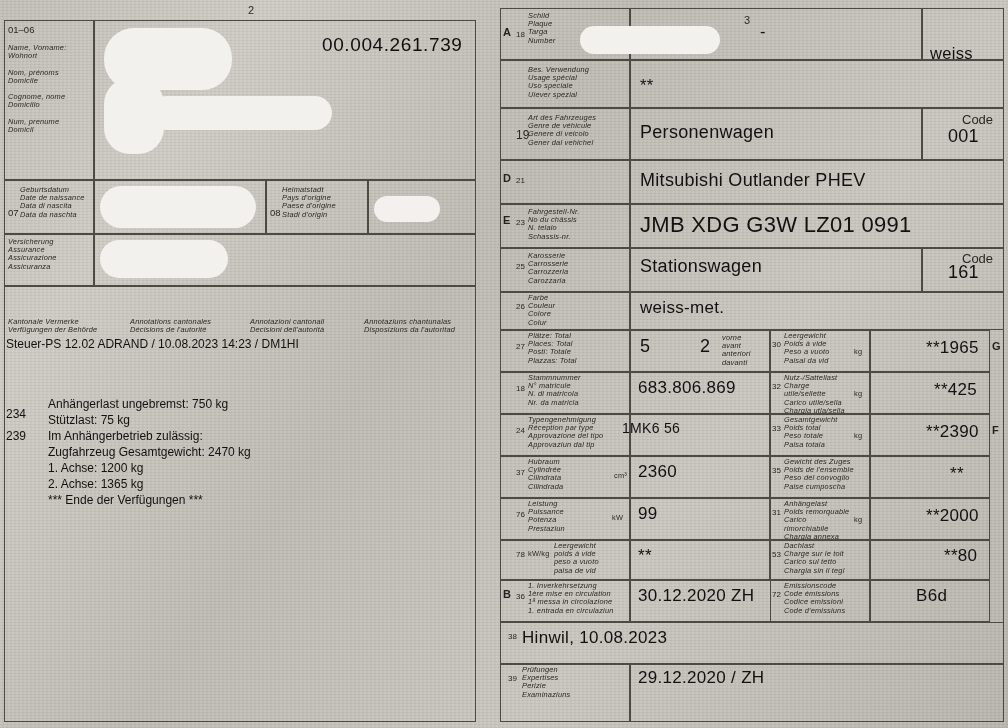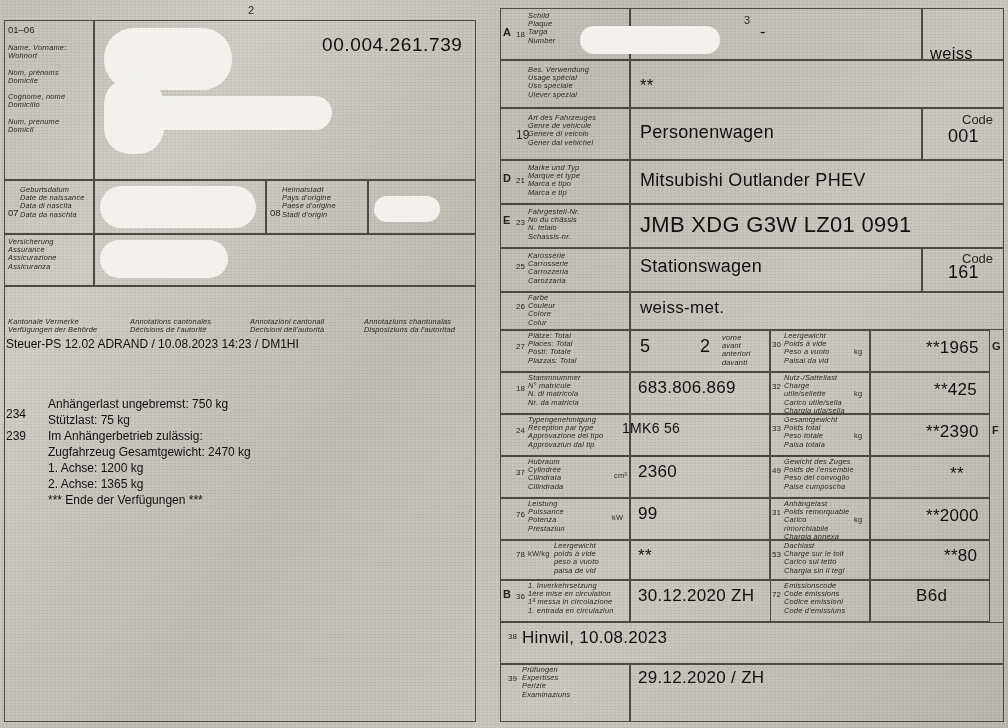--- a/index.html
+++ b/index.html
@@ -144,24 +144,20 @@
 Gener dal vehichel</div>
   <div class="bx" style="left:630px;top:108px;width:292px;height:52px;"></div>
   <div class="val" style="left:640px;top:122px;font-size:18px;">Personenwagen</div>
   <div class="bx" style="left:922px;top:108px;width:82px;height:52px;"></div>
   <div class="code" style="left:962px;top:112px;">Code</div>
   <div class="val" style="left:948px;top:126px;font-size:18px;">001</div>
 
   <div class="bx" style="left:500px;top:160px;width:130px;height:44px;"></div>
   <div class="letter" style="left:503px;top:172px;">D</div>
   <div class="num" style="left:516px;top:176px;font-size:8px;">21</div>
-  <div class="lbl it" style="left:528px;top:164px;width:98px;white-space:pre-line;">Marke und Typ
-Marque et type
-Marca e tipo
-Marca e tip</div>
   <div class="bx" style="left:630px;top:160px;width:374px;height:44px;"></div>
   <div class="val" style="left:640px;top:170px;font-size:18px;">Mitsubishi Outlander PHEV</div>
 
   <div class="bx" style="left:500px;top:204px;width:130px;height:44px;"></div>
   <div class="letter" style="left:503px;top:214px;">E</div>
   <div class="num" style="left:516px;top:218px;font-size:8px;">23</div>
   <div class="lbl it" style="left:528px;top:208px;width:98px;white-space:pre-line;">Fahrgestell-Nr.
 No du châssis
 N. telaio
 Schassis-nr.</div>
@@ -253,21 +249,21 @@
   <div class="bx" style="left:500px;top:456px;width:130px;height:42px;"></div>
   <div class="num" style="left:516px;top:468px;font-size:8px;">37</div>
   <div class="lbl it" style="left:528px;top:458px;width:86px;white-space:pre-line;">Hubraum
 Cylindrée
 Cilindrata
 Cilindrada</div>
   <div class="lbl" style="left:614px;top:472px;">cm³</div>
   <div class="bx" style="left:630px;top:456px;width:140px;height:42px;"></div>
   <div class="val" style="left:638px;top:462px;font-size:17px;">2360</div>
   <div class="bx" style="left:770px;top:456px;width:100px;height:42px;"></div>
-  <div class="num" style="left:772px;top:466px;font-size:8px;">49</div>
+  <div class="num" style="left:772px;top:466px;font-size:8px;">35</div>
   <div class="lbl it" style="left:784px;top:458px;width:76px;white-space:pre-line;">Gewicht des Zuges
 Poids de l'ensemble
 Peso del convoglio
 Paise cumposcha</div>
   <div class="bx" style="left:870px;top:456px;width:120px;height:42px;"></div>
   <div class="val" style="left:950px;top:464px;font-size:17px;">**</div>
 
   <div class="bx" style="left:500px;top:498px;width:130px;height:42px;"></div>
   <div class="num" style="left:516px;top:510px;font-size:8px;text-align:center;">76</div>
   <div class="lbl it" style="left:528px;top:500px;width:86px;white-space:pre-line;">Leistung

